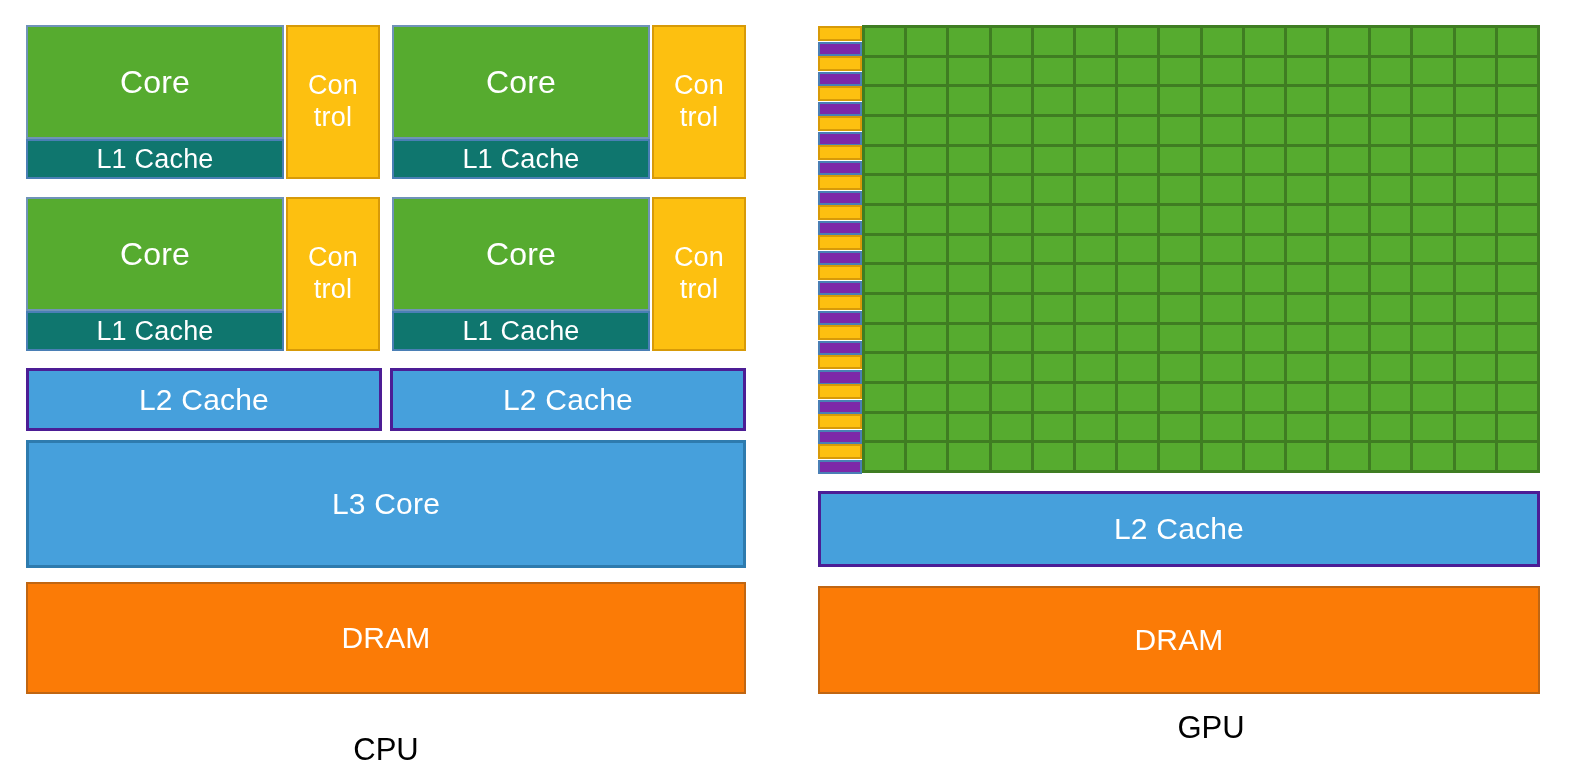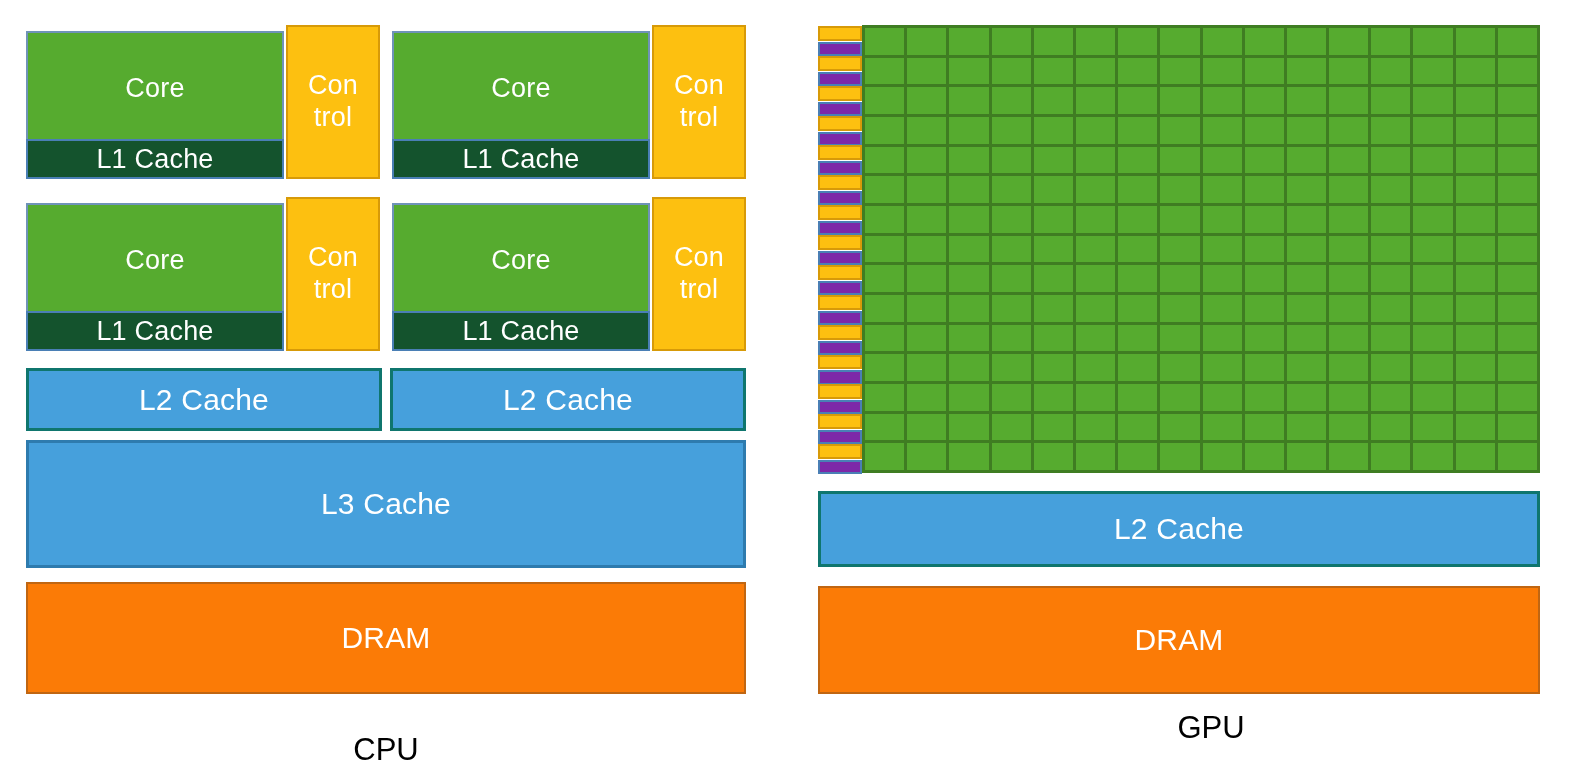--- a/index.html
+++ b/index.html
@@ -23,30 +23,30 @@
     align-items: center;
     justify-content: center;
     color: #ffffff;
     white-space: nowrap;
     letter-spacing: 0.2px;
   }
 
   
   .c-core     { background: #56ab2f; border: 2px solid #6f93b8; }
   .c-control  { background: #fdc010; border: 2px solid #d79a08; }
-  .c-l1       { background: #14532d; border: 2px solid #4a7fb5; }
-  .c-l2       { background: #46a0dc; border: 3px solid #0f766e; }
+  .c-l1       { background: #0f766e; border: 2px solid #4a7fb5; }
+  .c-l2       { background: #46a0dc; border: 3px solid #4c1d95; }
   .c-l3       { background: #46a0dc; border: 3px solid #2e7bae; }
   .c-dram     { background: #fb7b06; border: 2px solid #c06612; }
 
   
   #cpu-panel, #gpu-panel { position: absolute; top: 0; left: 0; }
 
   
-  .t-core    { font-size: 27px; margin-top: 6px; }
+  .t-core    { font-size: 32px; }
   .t-control { font-size: 27px; line-height: 1.18; white-space: normal;
                text-align: center; flex-direction: column; }
   .t-l1      { font-size: 27px; }
   .t-l2      { font-size: 30px; }
   .t-l3      { font-size: 30px; }
   .t-dram    { font-size: 30px; }
 
   
   .caption {
     position: absolute;
@@ -129,21 +129,21 @@
   </div>
 
   <div class="box c-l2 t-l2" style="left:26px; top:368px; width:356px; height:63px;">
     <span>L2 Cache</span>
   </div>
   <div class="box c-l2 t-l2" style="left:390px; top:368px; width:356px; height:63px;">
     <span>L2 Cache</span>
   </div>
 
   <div class="box c-l3 t-l3" style="left:26px; top:440px; width:720px; height:128px;">
-    <span>L3  Cache</span>
+    <span>L3  Core</span>
   </div>
 
   <div class="box c-dram t-dram" style="left:26px; top:582px; width:720px; height:112px;">
     <span>DRAM</span>
   </div>
 
   <div class="caption" style="left:26px; top:732px; width:720px;">
     <span>CPU</span>
   </div>
 </div>

